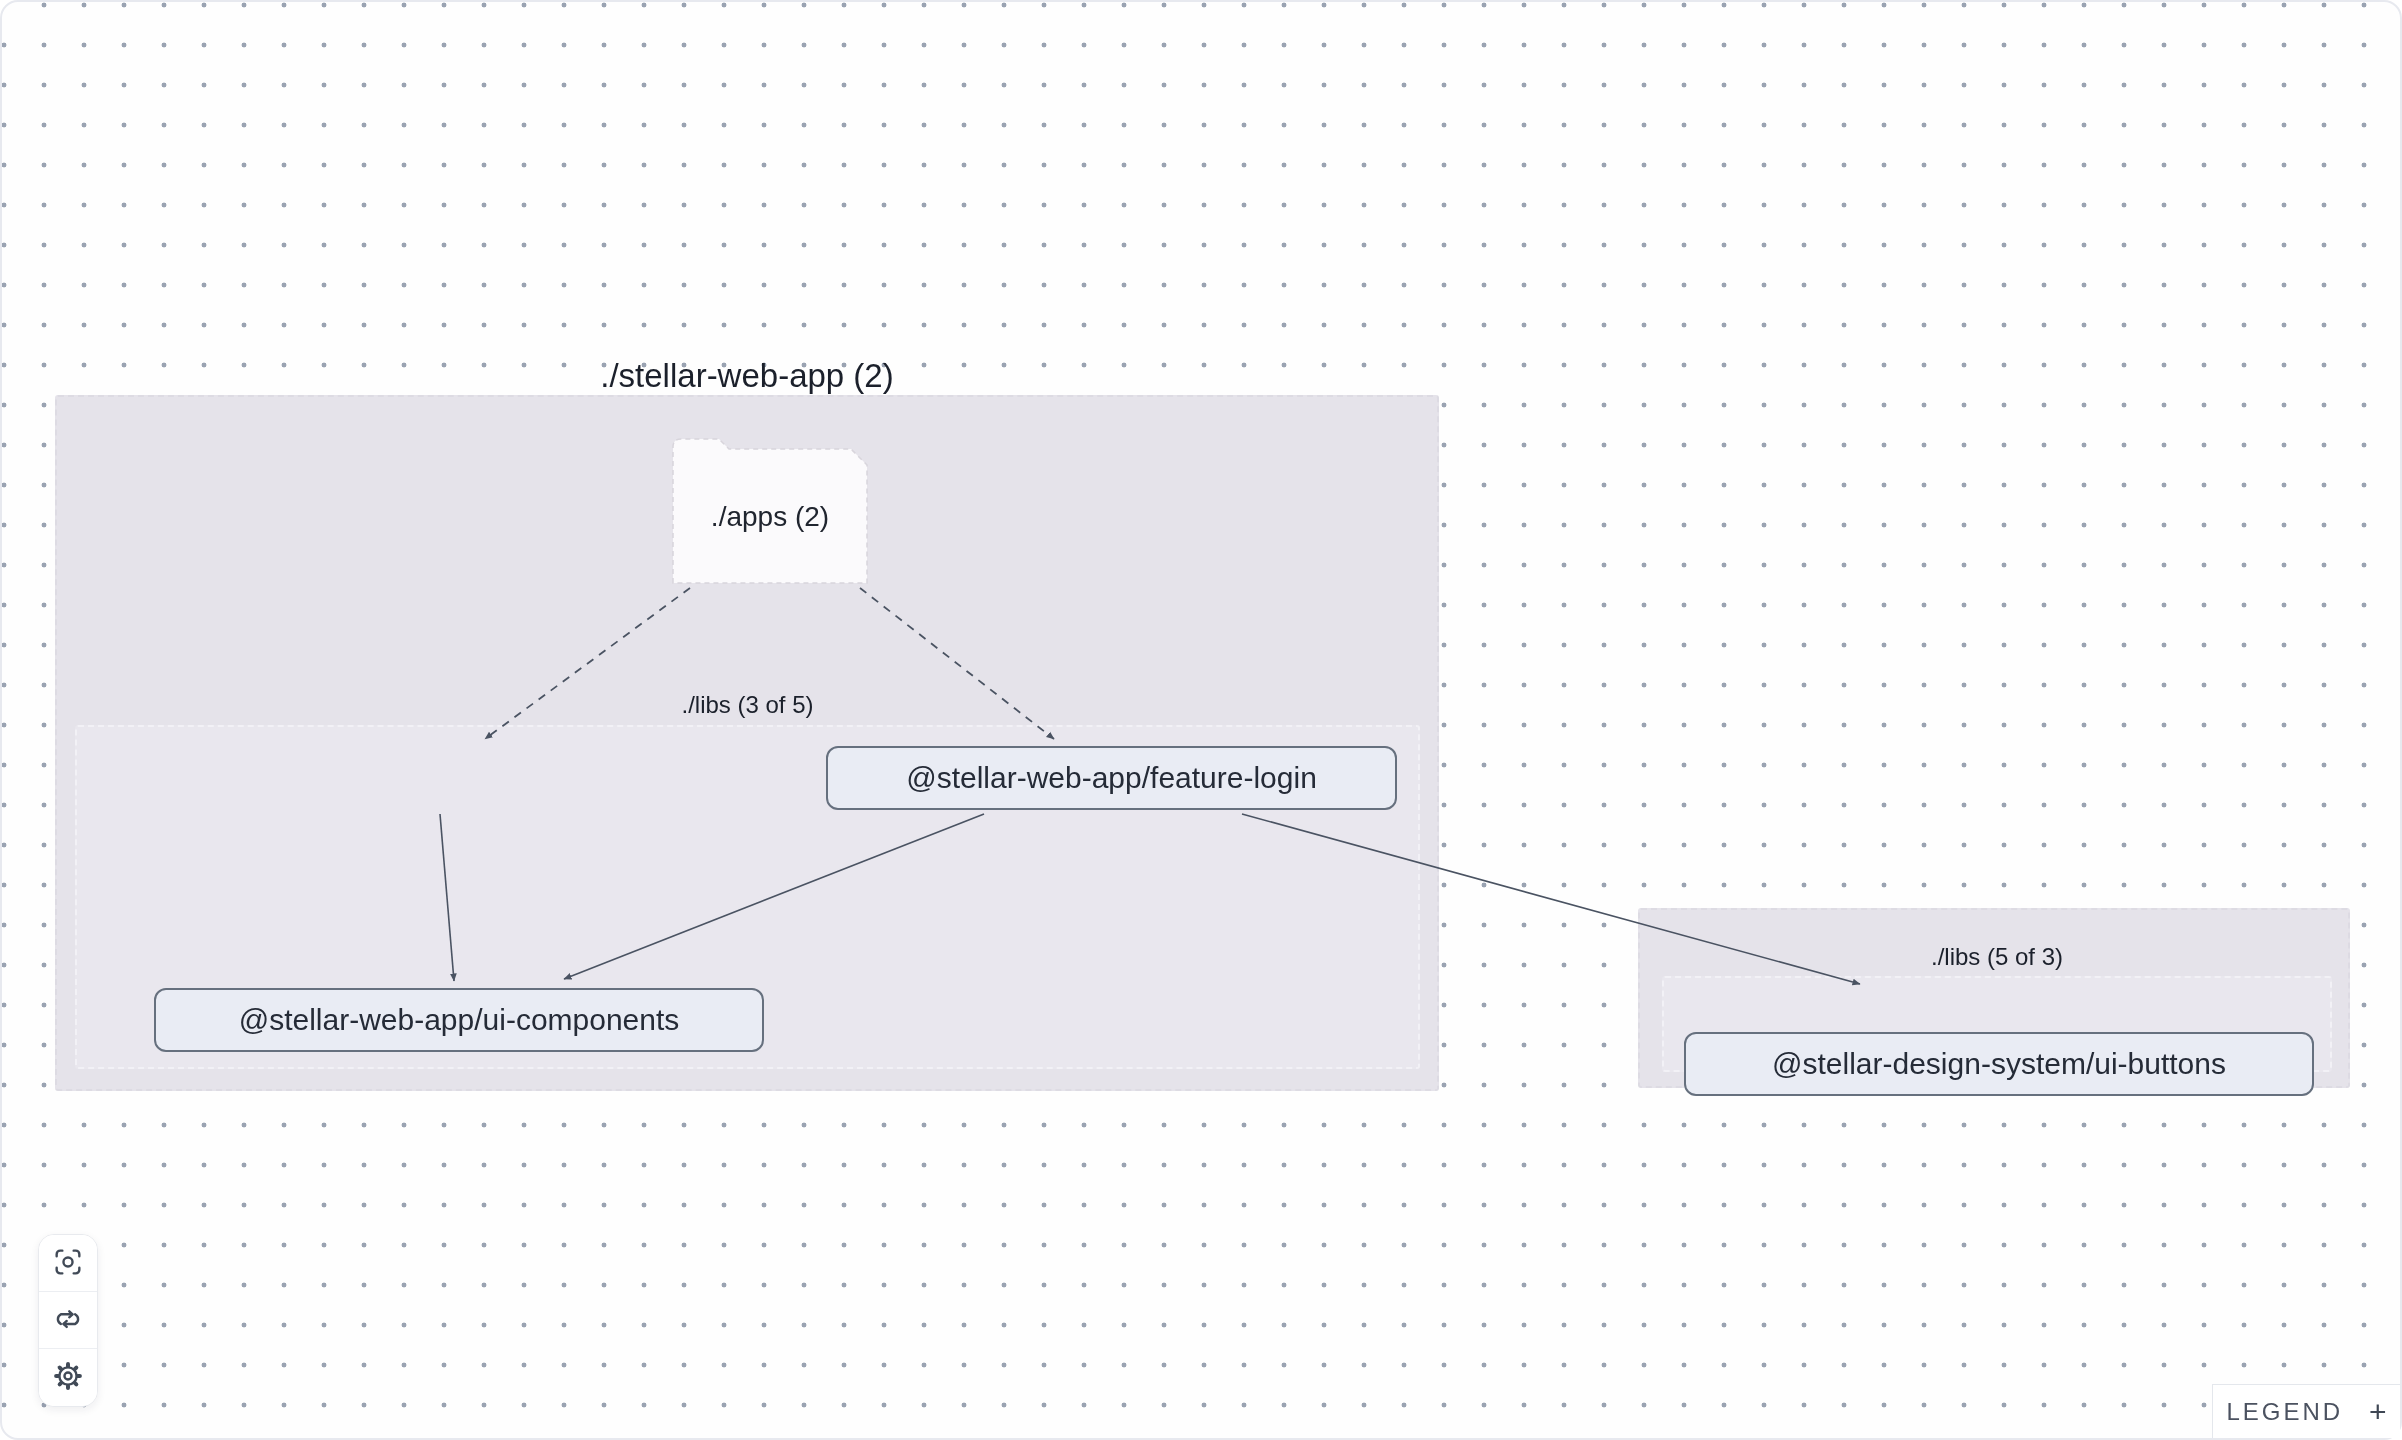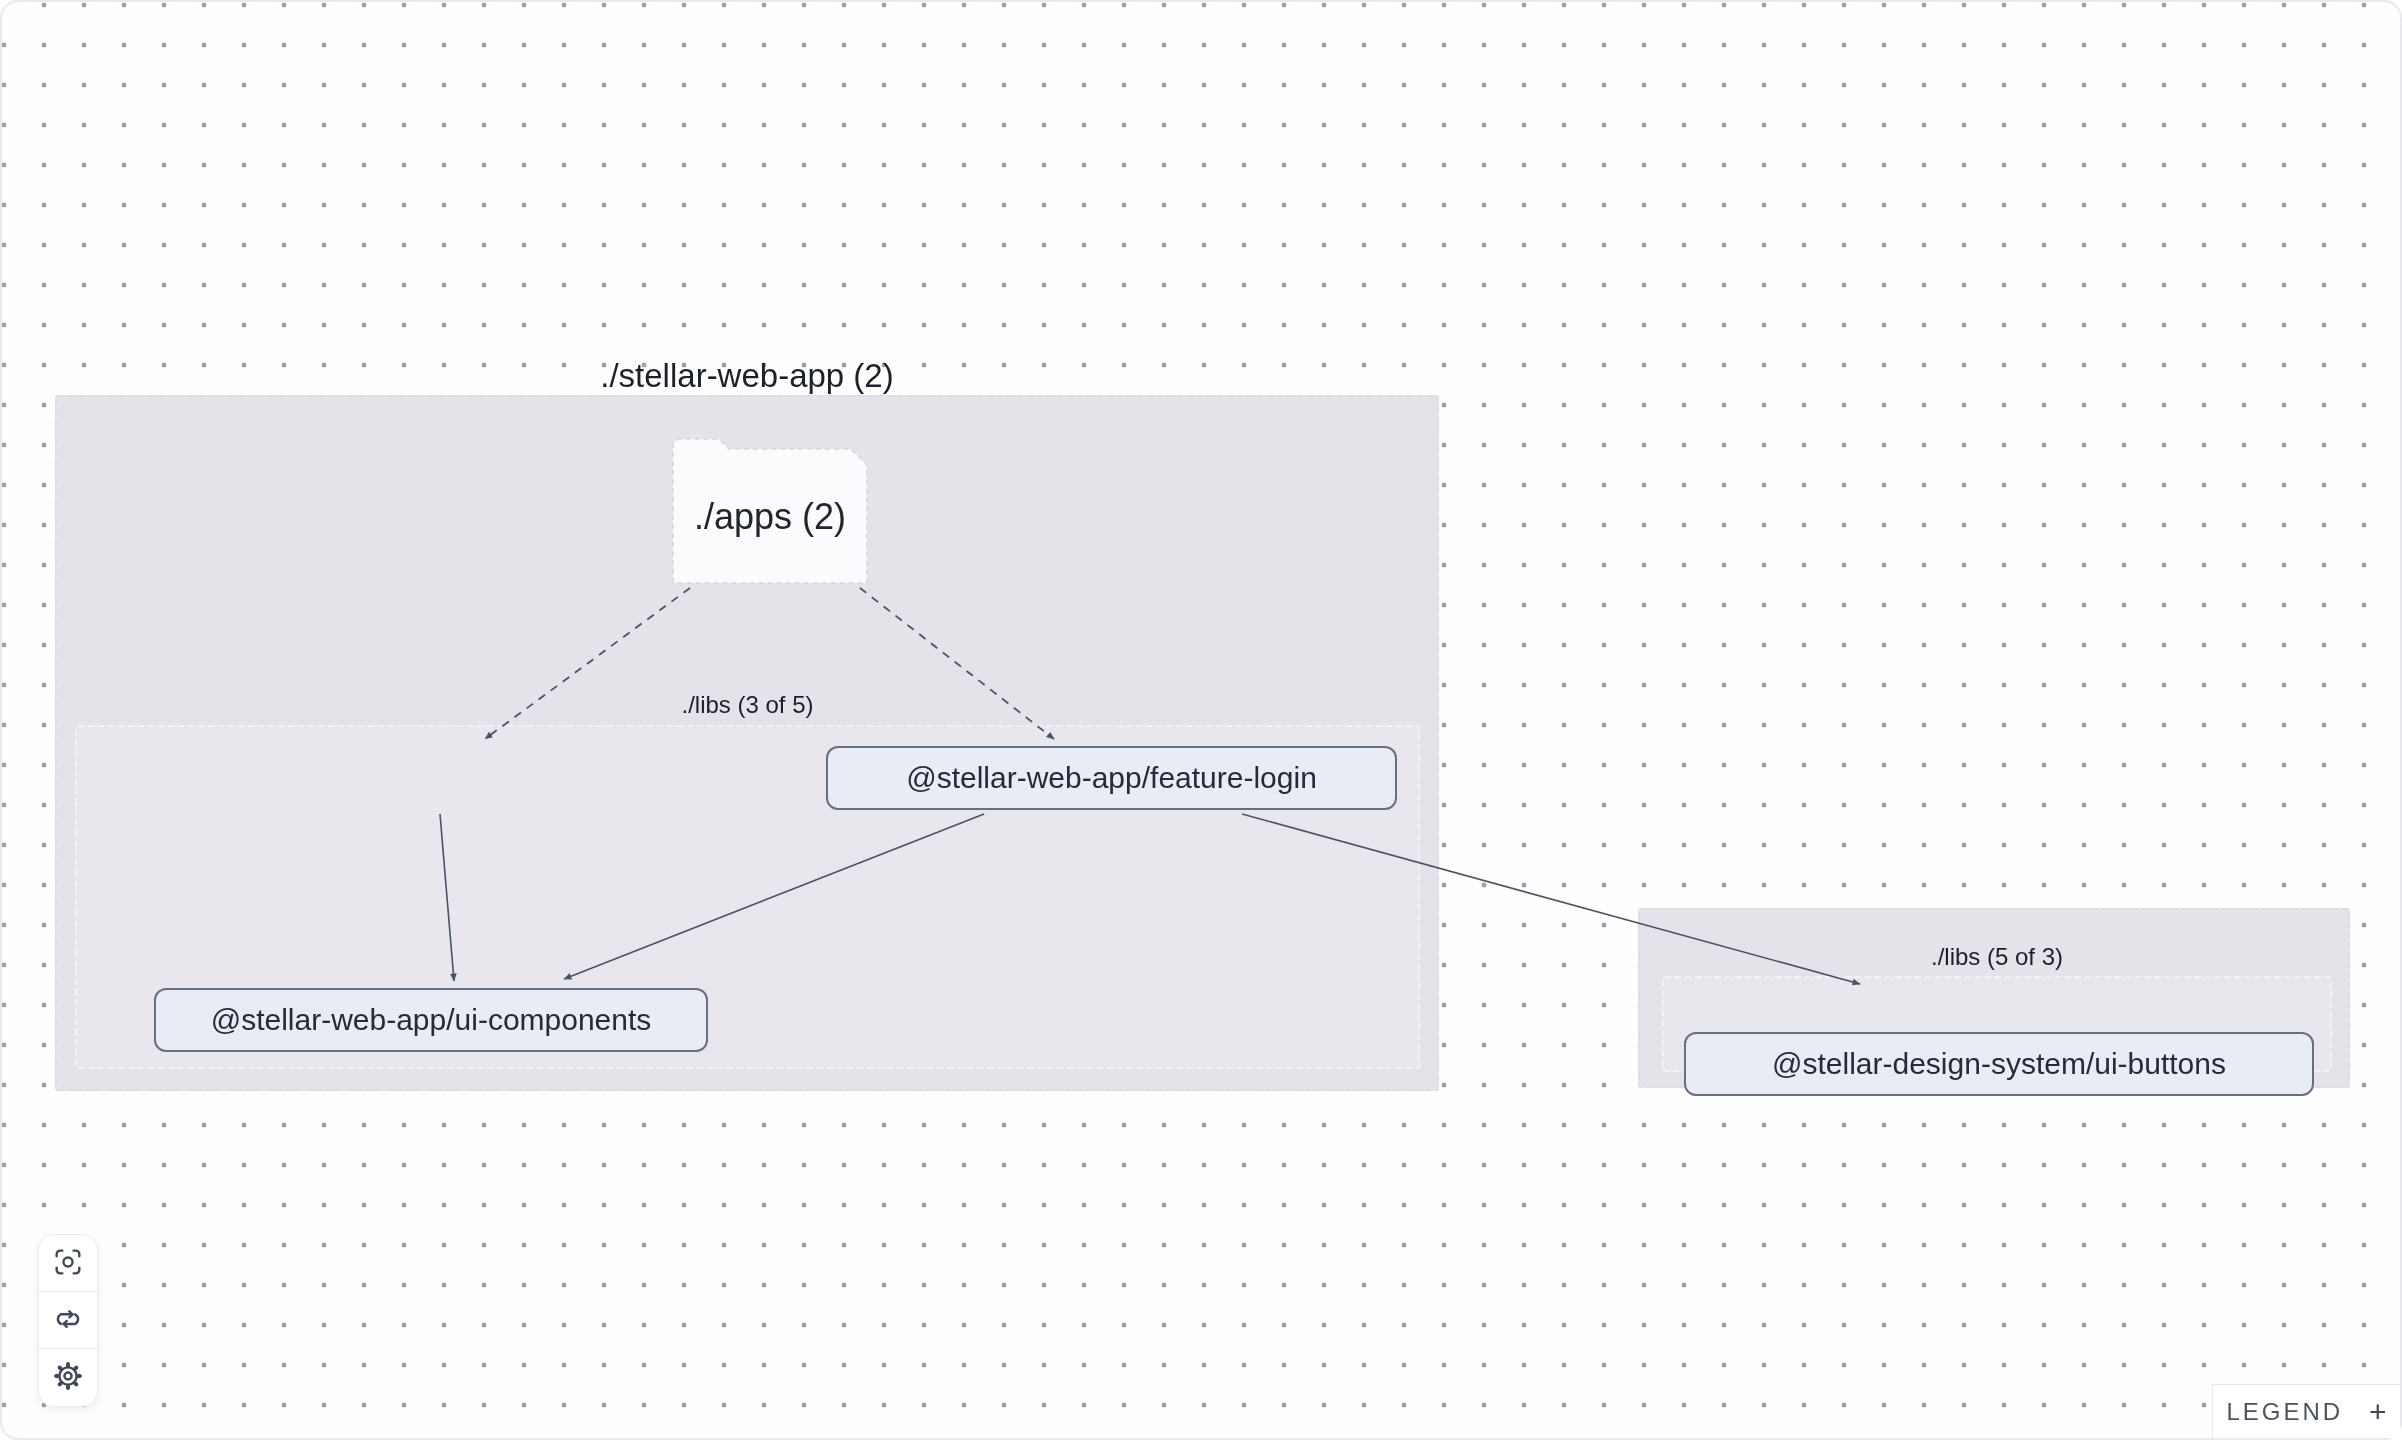--- a/index.html
+++ b/index.html
@@ -21,21 +21,21 @@
   }
   .glabel.small{font-size:24px;}
   .node{
     position:absolute;box-sizing:border-box;display:flex;align-items:center;justify-content:center;
     background:#e9ecf4;border:2px solid #66707e;border-radius:12px;
     color:#252b37;font-size:30px;white-space:nowrap;cursor:pointer;
   }
   .folder{position:absolute;cursor:pointer;}
   .folder .flabel{
     position:absolute;left:0;top:12px;right:0;bottom:0;display:flex;align-items:center;justify-content:center;
-    color:#20252f;font-size:36px;white-space:nowrap;
+    color:#20252f;font-size:28px;white-space:nowrap;
   }
   .toolbar{
     position:absolute;left:36px;top:1232px;width:58px;
     background:#fff;border:1px solid #e8eaee;border-radius:16px;
     box-shadow:0 3px 8px rgba(30,35,50,.07);overflow:hidden;
   }
   .toolbtn{
     width:100%;height:57px;display:flex;align-items:center;justify-content:center;
     background:#fff;border:none;border-bottom:1px solid #eceef2;cursor:pointer;padding:0;
   }
@@ -76,21 +76,21 @@
   </svg>
 
   <div class="folder" style="left:669px;top:435px;width:198px;height:148px;">
     <svg width="198" height="148" viewBox="0 0 198 148">
       <path d="M 2,146 L 2,10 Q 2,2 10,2 L 48,2 L 58,12 L 180,12 L 196,28 L 196,146 Z" fill="#fbfafc" stroke="#d8d5dc" stroke-width="1.5" stroke-dasharray="5 4"></path>
     </svg>
     <div class="flabel">./apps (2)</div>
   </div>
 
   <div class="node" style="left:824px;top:744px;width:571px;height:64px;">@stellar-web-app/feature-login</div>
-  <div class="node" style="left:152px;top:986px;width:554px;height:64px;">@stellar-web-app/ui-components</div>
+  <div class="node" style="left:152px;top:986px;width:610px;height:64px;">@stellar-web-app/ui-components</div>
   <div class="node" style="left:1682px;top:986px;width:630px;height:64px;margin-top:44px;">@stellar-design-system/ui-buttons</div>
 
   <div class="toolbar">
     <button class="toolbtn">
       <span>
         <svg width="34" height="34" viewBox="0 0 24 24" fill="none" stroke="#414a57" stroke-width="1.7" stroke-linecap="round">
           <path d="M8 4 H6.5 A2.5 2.5 0 0 0 4 6.5 V8"></path>
           <path d="M16 4 H17.5 A2.5 2.5 0 0 1 20 6.5 V8"></path>
           <path d="M8 20 H6.5 A2.5 2.5 0 0 1 4 17.5 V16"></path>
           <path d="M16 20 H17.5 A2.5 2.5 0 0 0 20 17.5 V16"></path>

